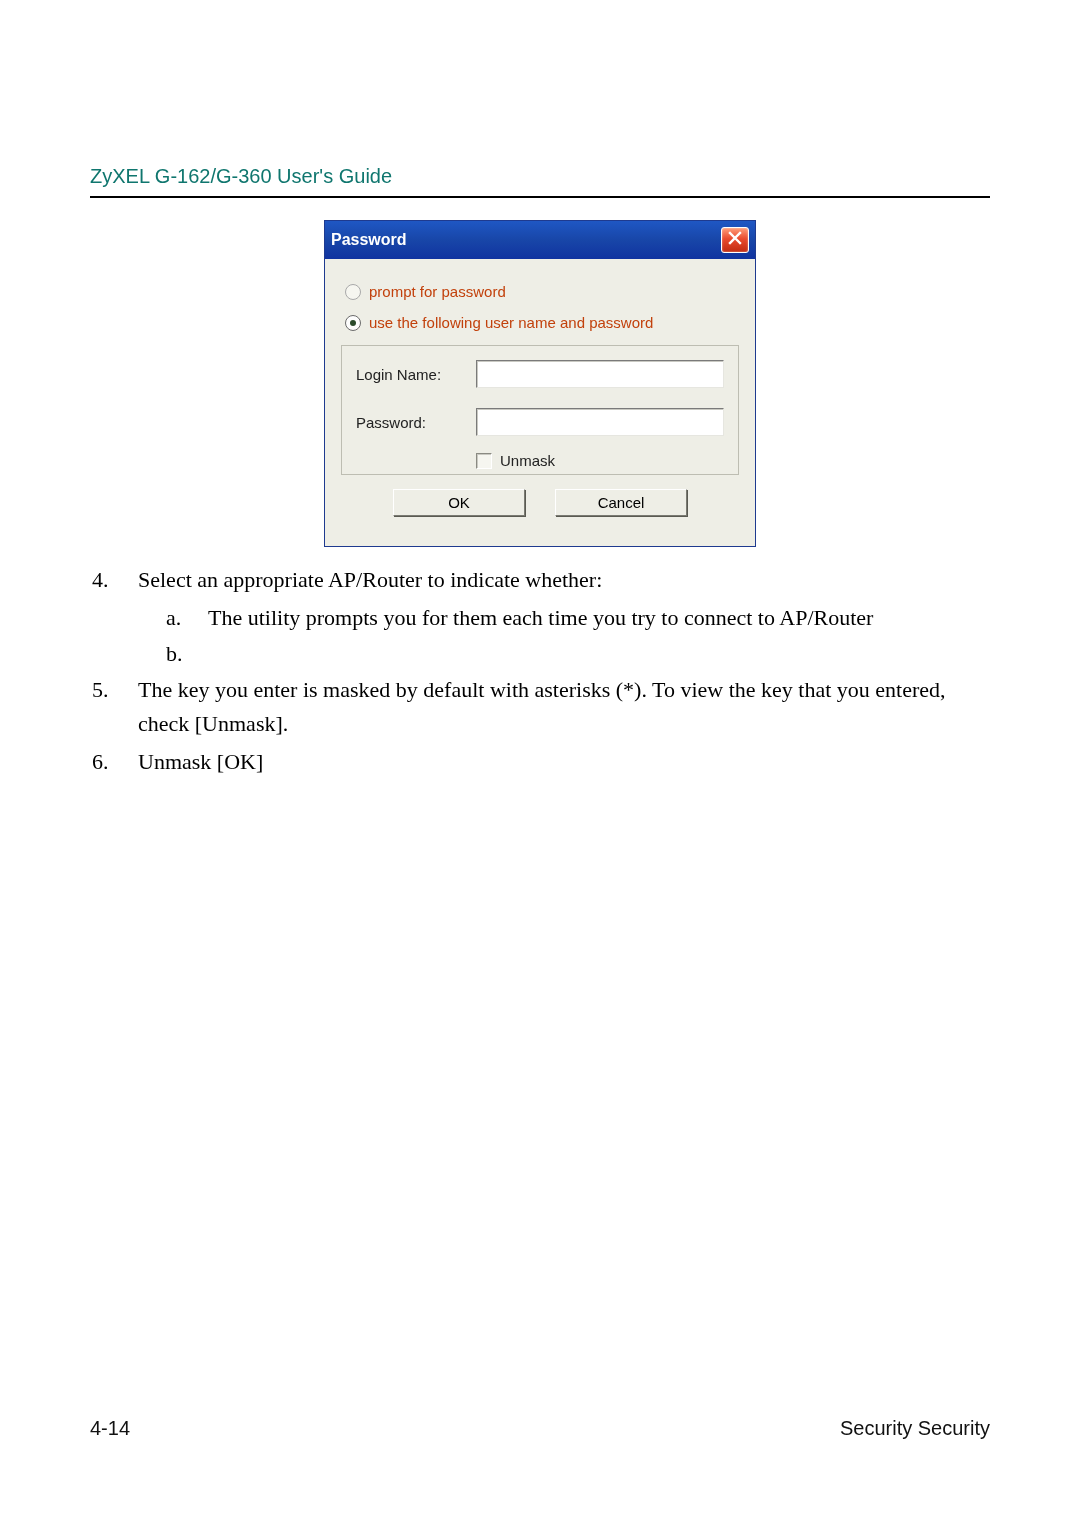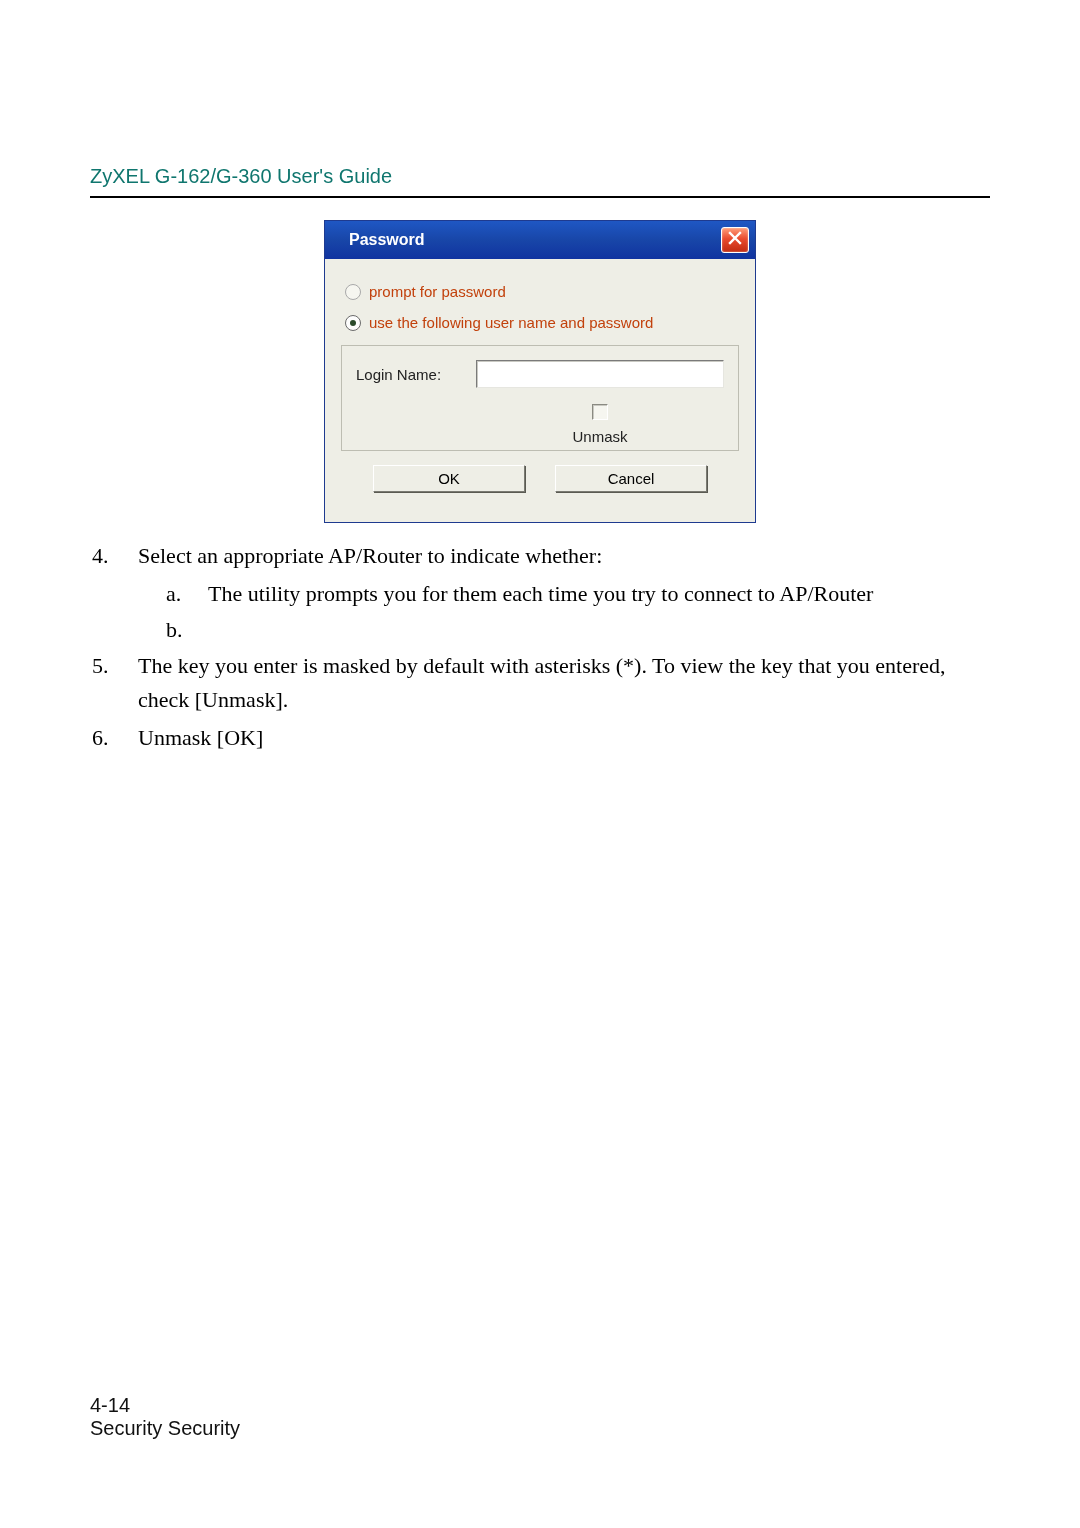--- a/index.html
+++ b/index.html
@@ -39,21 +39,21 @@
     background: #eeeee6;
     font-family: Tahoma, Arial, sans-serif;
     font-size: 15px;
     color: #222;
   }
   .titlebar {
     background: linear-gradient(to bottom, #1f57c4 0%, #1846a8 50%, #1033a0 100%);
     color: #fff;
     font-weight: bold;
     font-size: 16px;
-    padding: 6px 6px 6px 24px;
+    padding: 6px 6px 6px 6px;
     display: flex;
     align-items: center;
     justify-content: space-between;
   }
   .close-btn {
     width: 26px;
     height: 24px;
     background: linear-gradient(to bottom, #ff9d7a, #e94b2e 45%, #c12a10);
     border: 1px solid #fff;
     border-radius: 3px;
@@ -119,40 +119,39 @@
     padding: 0 4px;
     font-family: Tahoma, Arial, sans-serif;
     font-size: 14px;
   }
   .unmask-row {
     display: flex;
     align-items: center;
     gap: 8px;
     margin-left: 120px;
     margin-top: -4px;
-    flex-direction: column;
   }
   .checkbox {
     width: 14px; height: 14px;
     background: #f6f6f0;
     border-top: 1px solid #8a8a82;
     border-left: 1px solid #8a8a82;
     border-right: 1px solid #fff;
     border-bottom: 1px solid #fff;
     box-shadow: inset 1px 1px 0 #c9c9c2;
   }
   .button-row {
     display: flex;
     gap: 30px;
     justify-content: center;
     padding: 14px 0 16px 0;
   }
   .win-btn {
     min-width: 110px;
-    padding: 4px 20px;
+    padding: 4px 10px;
     text-align: center;
     background: #eeeee6;
     border-top: 1px solid #fff;
     border-left: 1px solid #fff;
     border-right: 1px solid #7a7a72;
     border-bottom: 1px solid #7a7a72;
     box-shadow: 1px 1px 0 #5a5a52;
     font-family: Tahoma, Arial, sans-serif;
     font-size: 15px;
     color: #000;
@@ -195,21 +194,20 @@
   .footer {
     position: absolute;
     bottom: 88px;
     left: 90px;
     right: 90px;
     display: flex;
     justify-content: space-between;
     font-family: Arial, Helvetica, sans-serif;
     font-size: 20px;
     color: #111;
-    flex-direction: column;
   }
 </style>
 </head>
 <body>
 
 <div class="page">
 
   <div>
     <div class="header-title">ZyXEL G-162/G-360 User's Guide</div>
     <hr class="header-rule">
@@ -238,20 +236,24 @@
           <span class="radio selected">
               <span class="dot"></span>
             </span>
           <span>use the following user name and password</span>
         </div>
 
         <div class="group-box">
           <div class="form-row">
             <span class="form-label">Login Name:</span>
             <input class="text-input" type="text" value="" style="">
+          </div>
+          <div class="form-row">
+            <span class="form-label">Password:</span>
+            <input class="text-input" type="password" value="" style="">
           </div>
           <div class="unmask-row">
             <span class="checkbox"></span>
             <span>Unmask</span>
           </div>
         </div>
 
         <div class="button-row">
           <div class="win-btn">OK</div>
           <div class="win-btn">Cancel</div>

